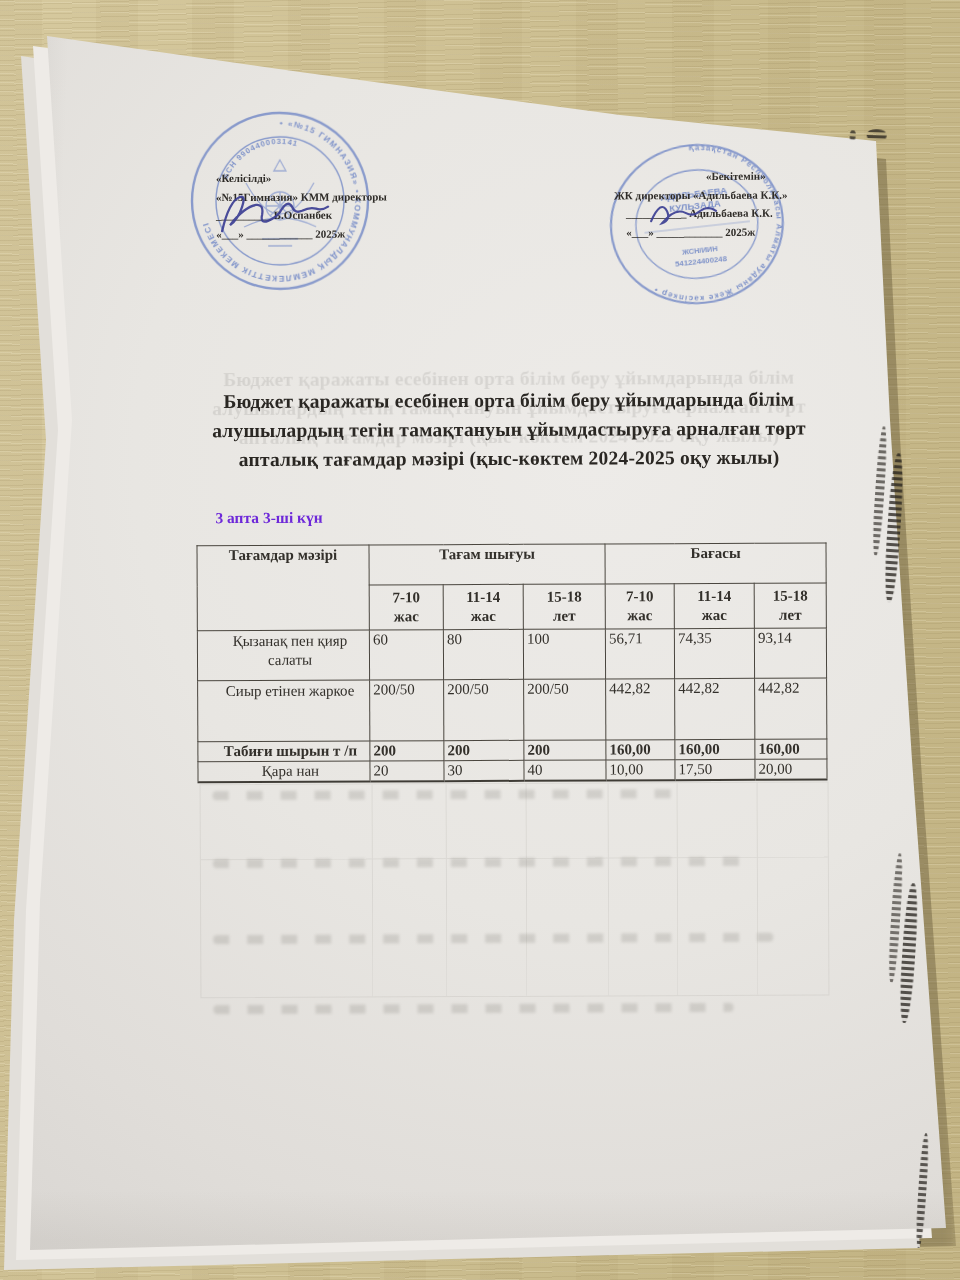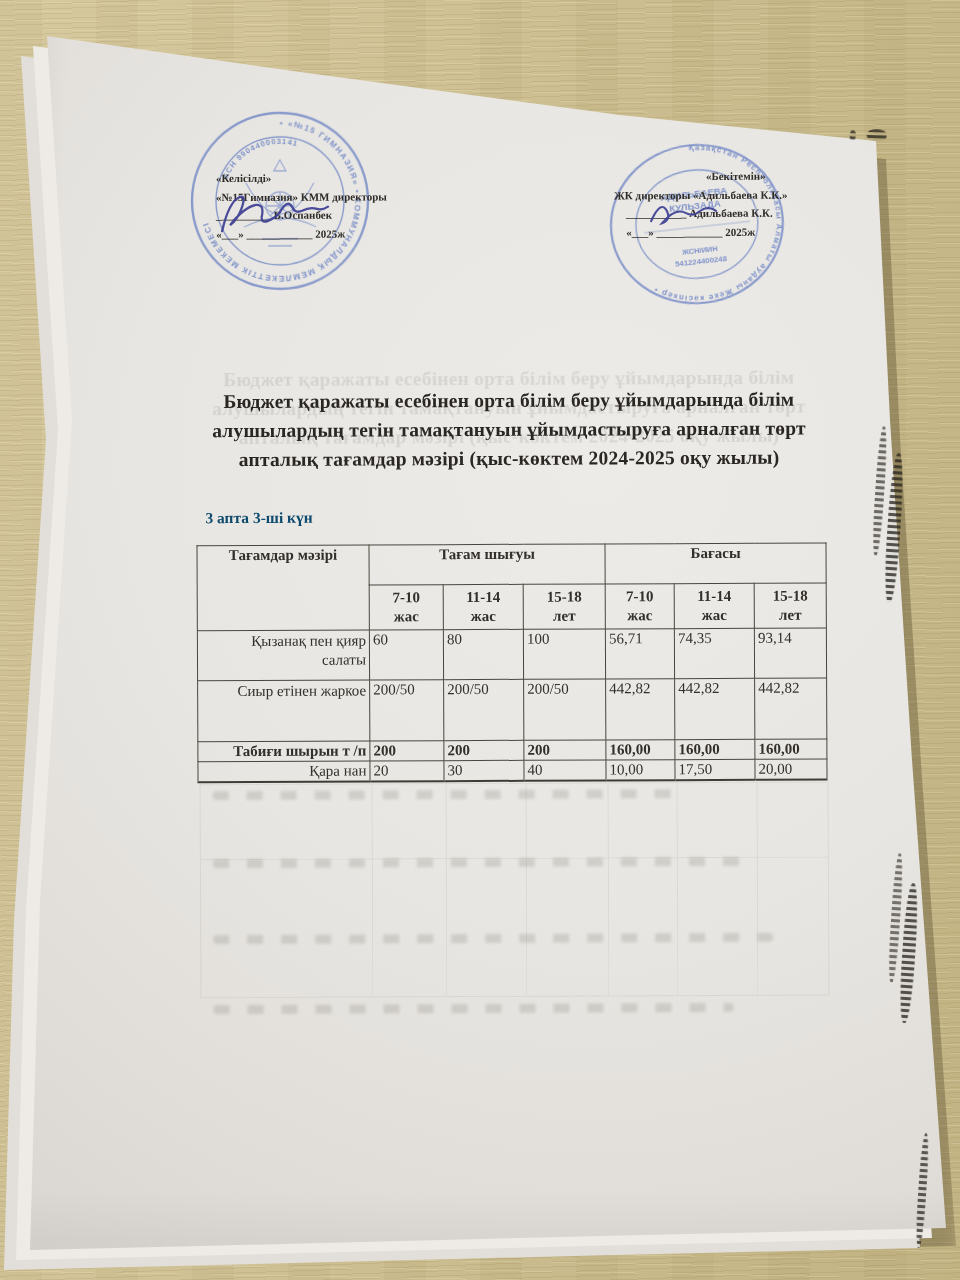--- a/index.html
+++ b/index.html
@@ -73,37 +73,37 @@
   .sig-right{left:645px;top:192px;}
 
   
   .doc-title{
     position:absolute;left:195px;top:386px;width:630px;
     font-size:19.5px;font-weight:bold;text-align:center;line-height:29px;color:#2a2723;
     letter-spacing:.2px;
   }
   .doc-title.ghost{top:364px;opacity:.10;filter:blur(.7px);}
 
-  .section-label{position:absolute;left:206px;top:508px;font-size:15.5px;font-weight:bold;color:#0c4a6e;}
+  .section-label{position:absolute;left:216px;top:508px;font-size:15.5px;font-weight:bold;color:#6d28d9;}
 
   
   .menu-table{
     position:absolute;left:197px;top:544px;width:629px;
     border-collapse:collapse;table-layout:fixed;
     font-size:15px;color:#33302b;
   }
   .menu-table td,.menu-table th{
     border:1px solid #4a463f;padding:1px 3px;vertical-align:top;
     font-weight:normal;overflow:hidden;
   }
   .menu-table th{font-weight:bold;text-align:center;}
   .menu-table .h1{height:40px;padding-top:6px;}
   .menu-table .h2 th{height:42px;vertical-align:middle;line-height:1.25;}
   .menu-table td.num{}
-  .menu-table td.name-cell{text-align:right;padding-left:16px;line-height:1.25;}
+  .menu-table td.name-cell{text-align:center;padding-left:16px;line-height:1.25;}
   .menu-table tr.r0 td{height:47px;}
   .menu-table tr.r1 td{height:58px;}
   .menu-table tr.r2 td{height:17px;line-height:16px;font-weight:bold;}
   .menu-table tr.r3 td{height:17px;line-height:16px;}
   .menu-table{border:1.5px solid #3f3c36;}
   .menu-table tr.r3 td{border-bottom:2.5px solid #3f3c36;}
 
   
   .ghost-table{
     position:absolute;left:199px;top:783px;width:627px;height:212px;opacity:.10;

